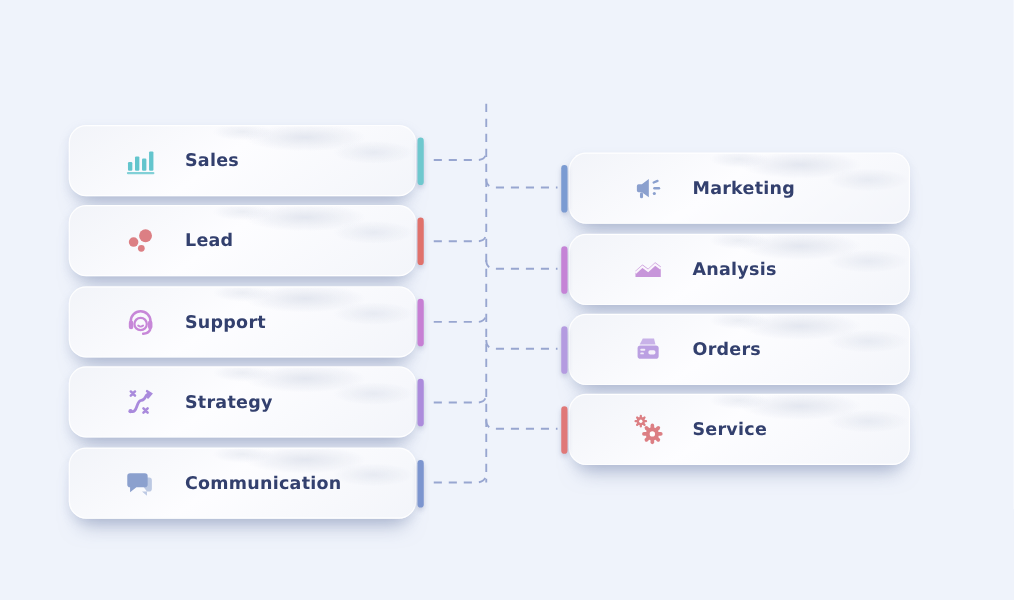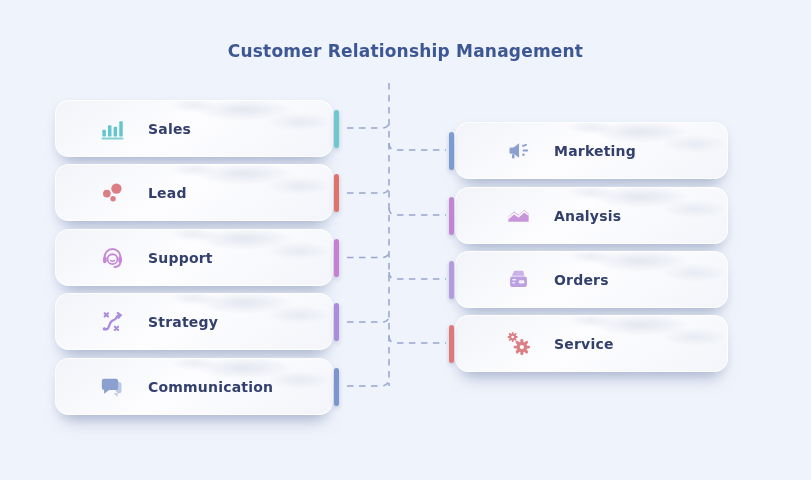--- a/index.html
+++ b/index.html
@@ -43,21 +43,20 @@
     box-shadow:0 2px 4px rgba(120,130,170,.35);
   }
   .card.left  .accent { right:-7px; }
   .card.right .accent { left:-7px; }
 </style>
 </head>
 <body>
 
 <div class="stage" style="background: rgb(239, 243, 251);">
 
-  <div class="title" style="color: rgb(61, 87, 149);">Customer Relationship Management</div>
 
   <svg class="connectors" viewBox="0 0 811 480" style="color: rgb(138, 153, 201);">
     <g fill="none" stroke="currentColor" stroke-width="1.5" stroke-dasharray="6.5 5.5" opacity=".85">
       <path d="M389,83 V386"></path>
       <path d="M347,128 H382 Q389,128 389,121"></path>
       <path d="M347,193 H382 Q389,193 389,186"></path>
       <path d="M347,257.5 H382 Q389,257.5 389,250"></path>
       <path d="M347,322 H382 Q389,322 389,315"></path>
       <path d="M347,386 H381 Q389,386 389,378"></path>
       <path d="M389,143 Q389,150 396,150 H446"></path>

